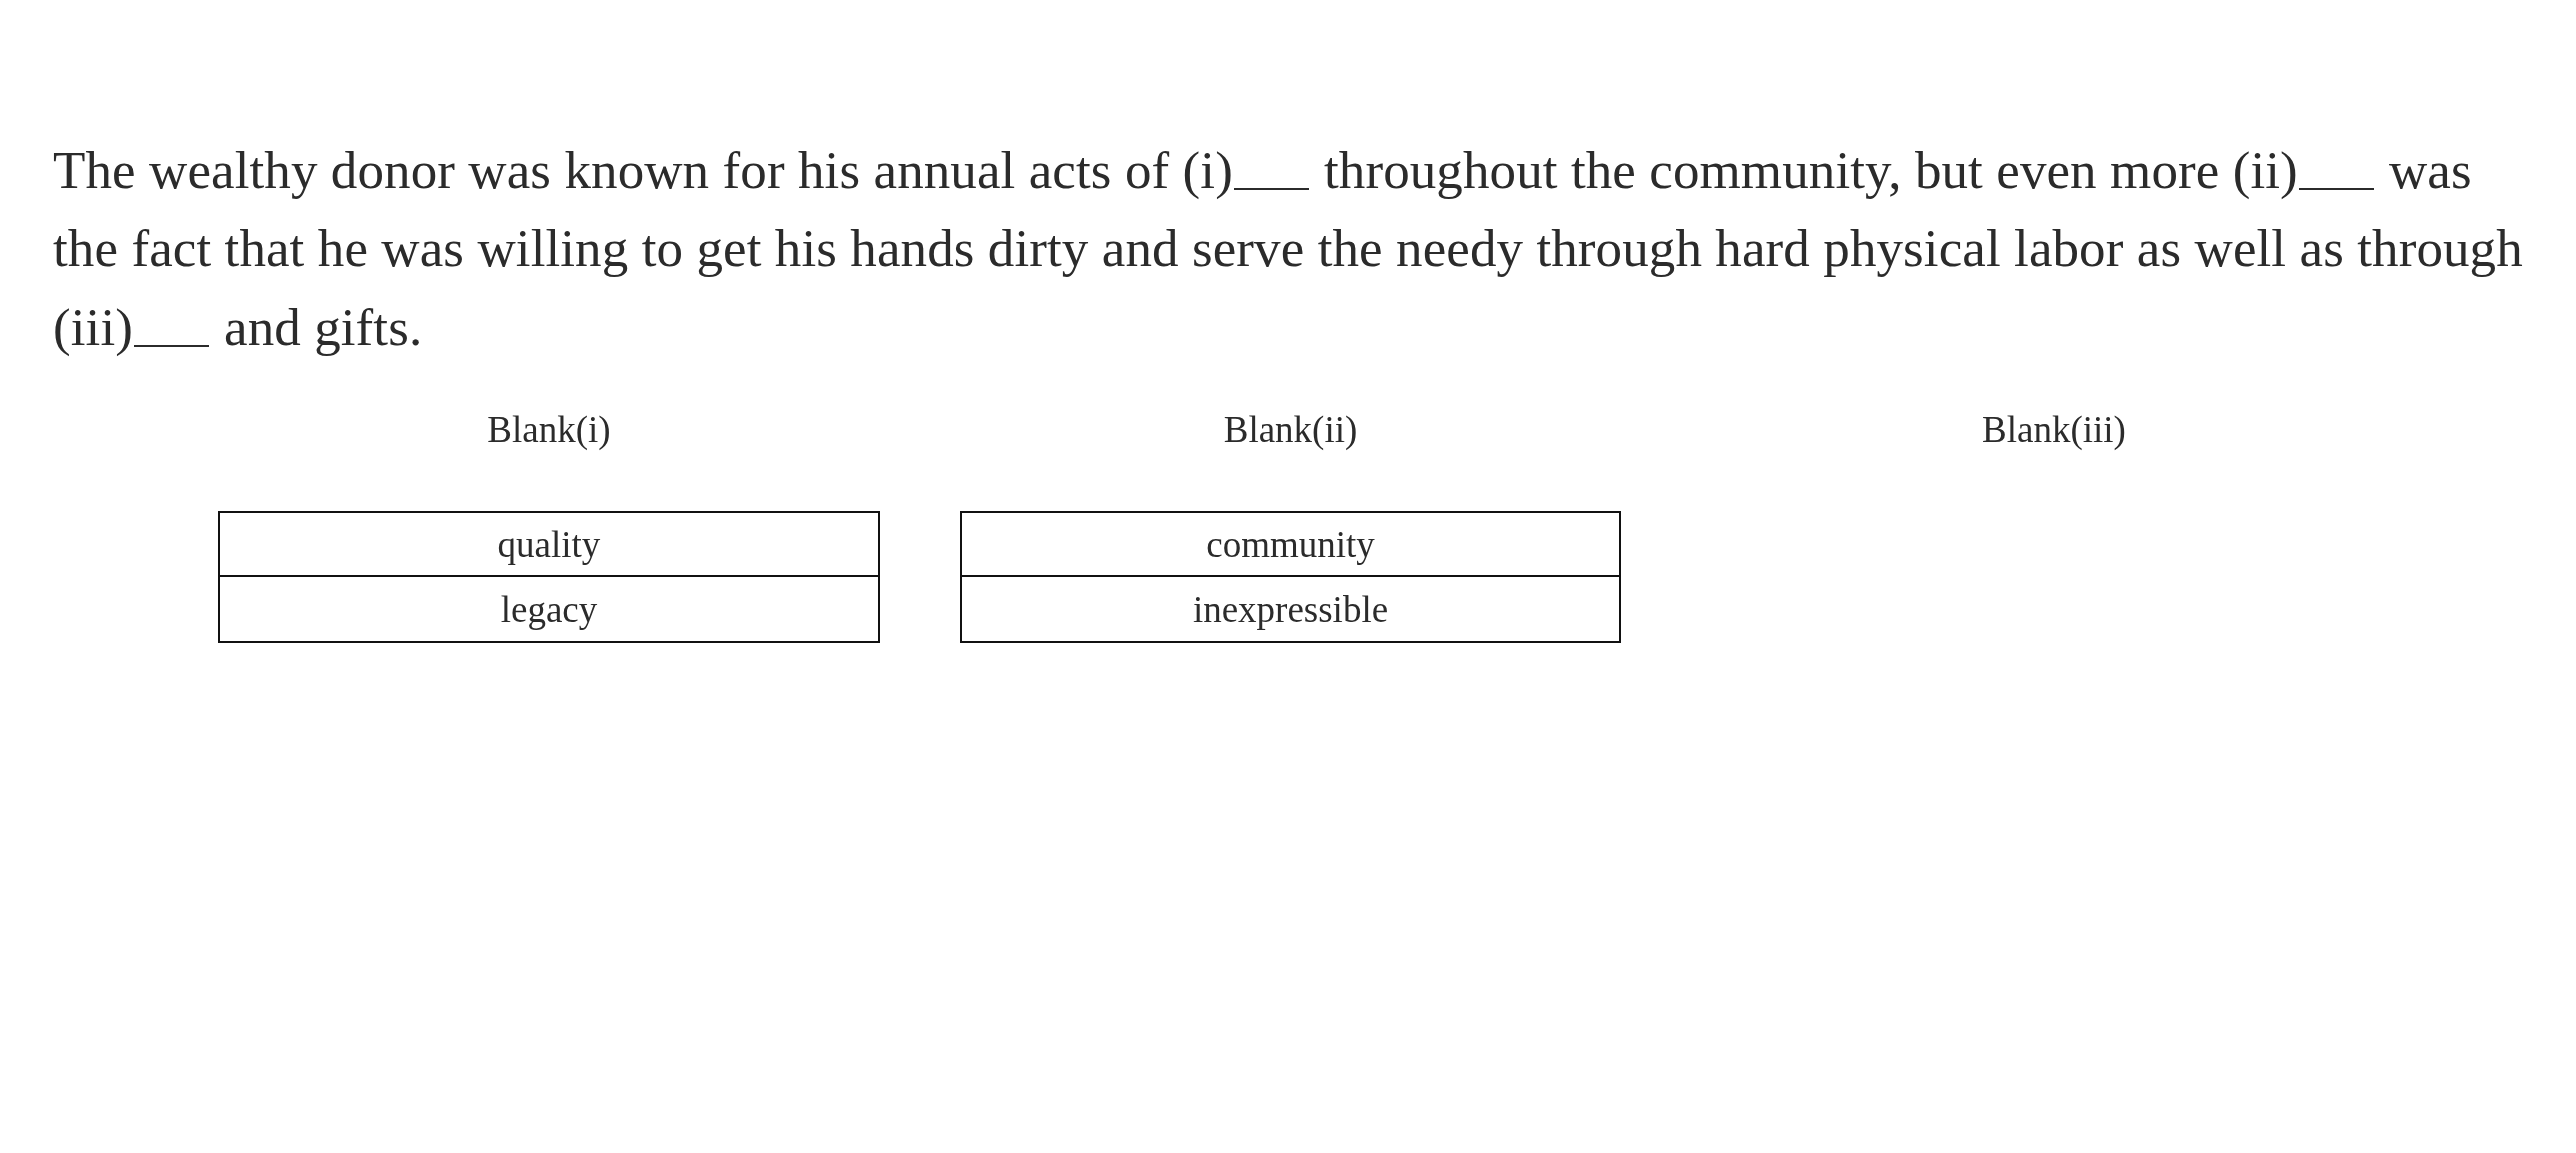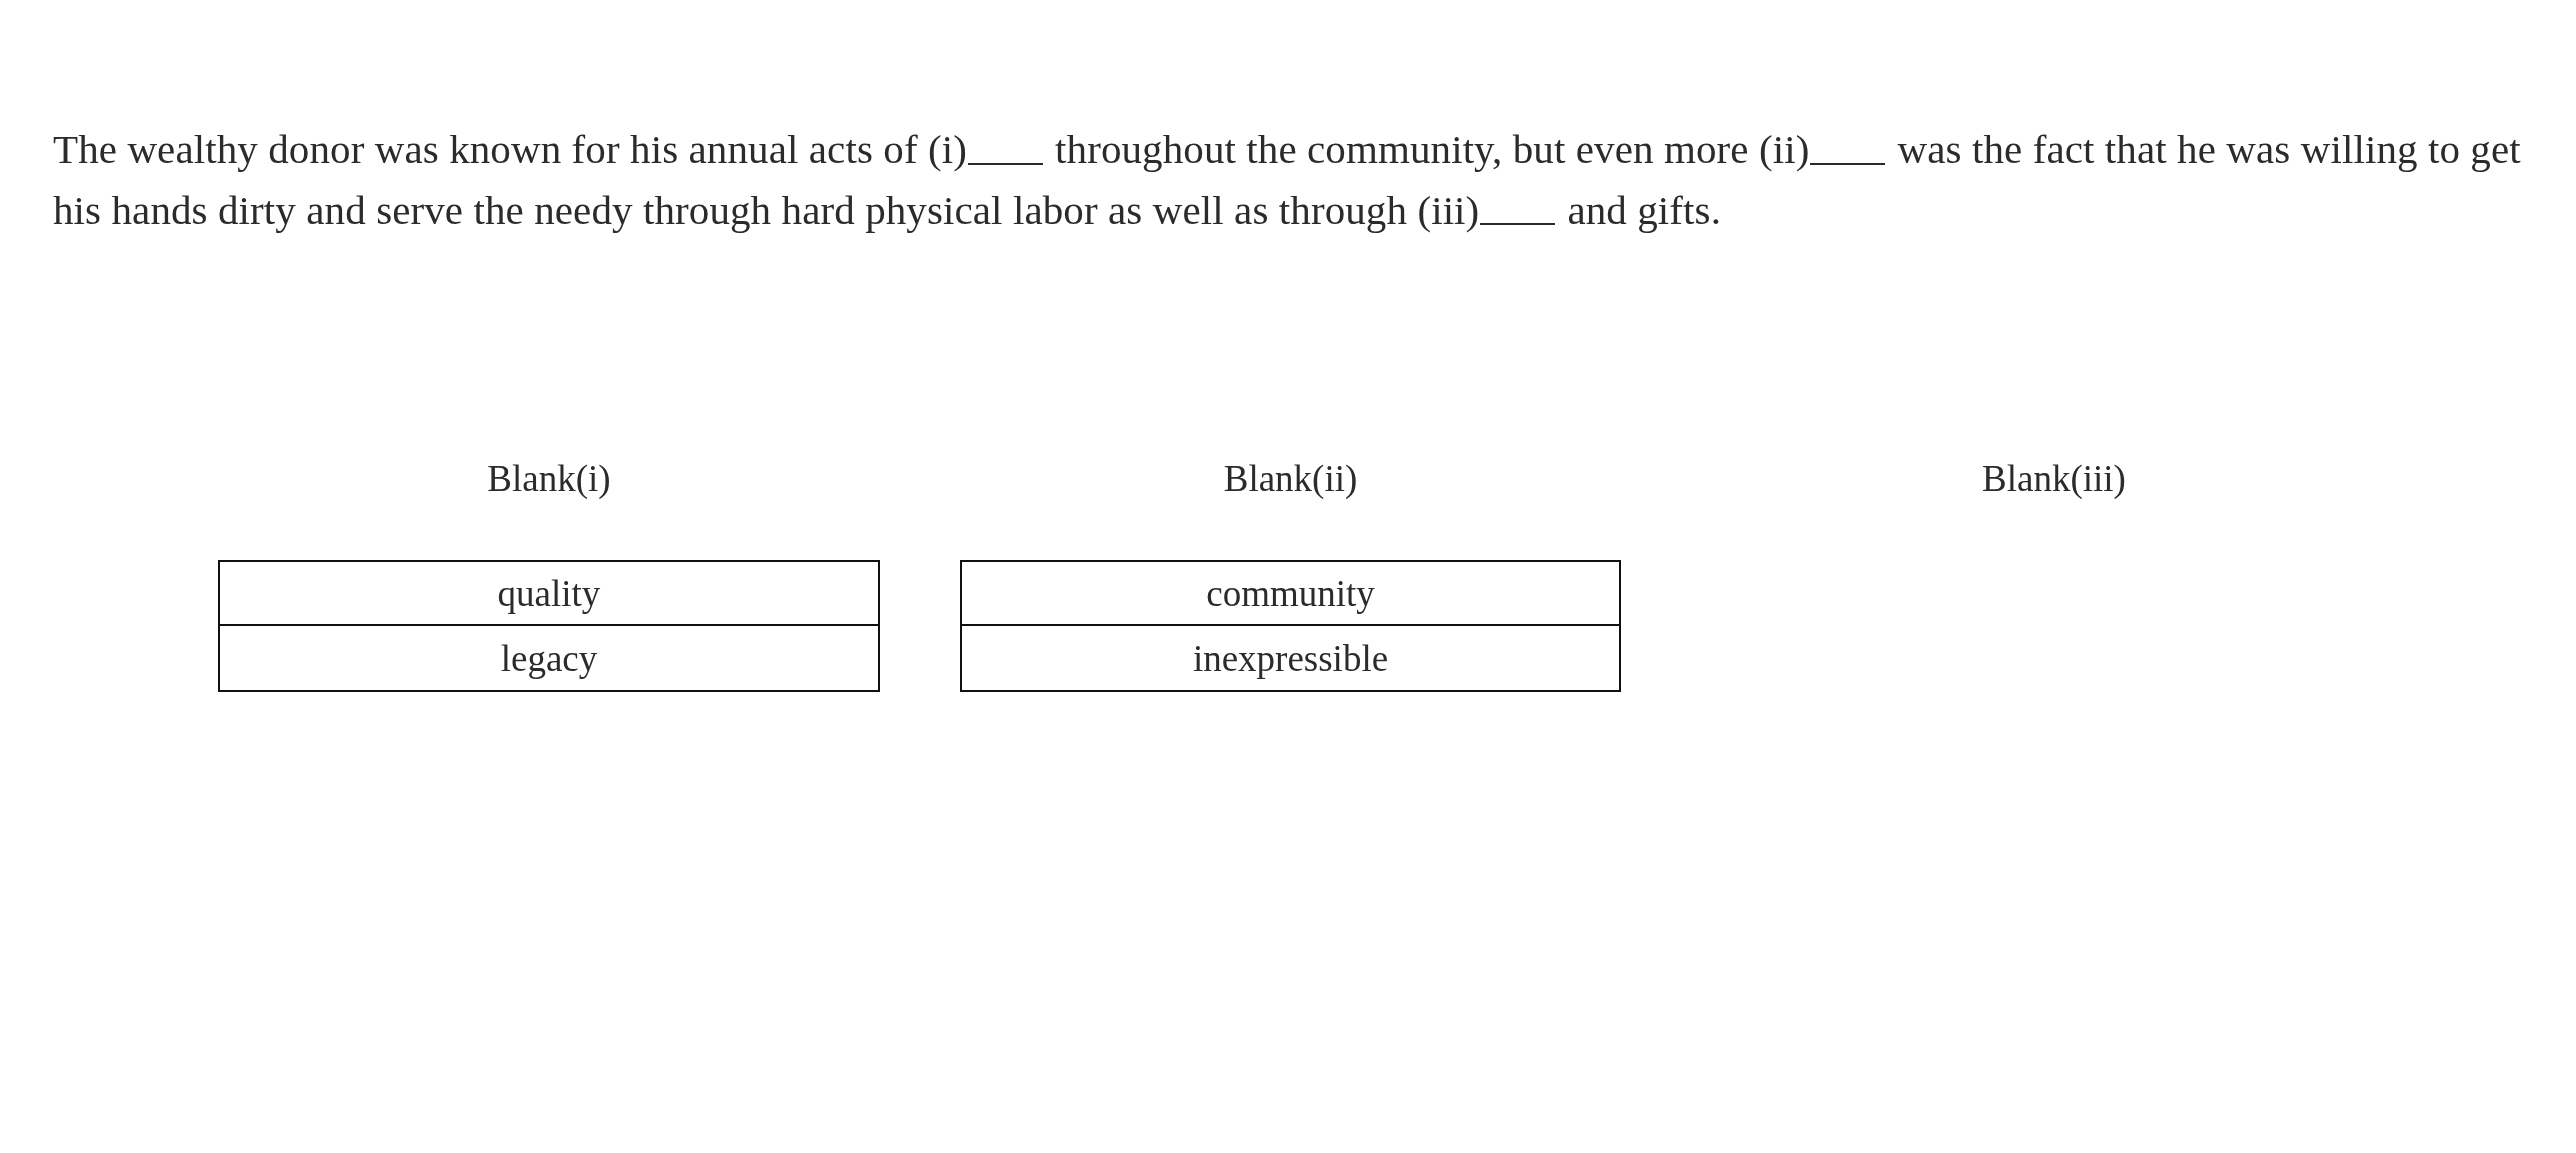--- a/index.html
+++ b/index.html
@@ -21,21 +21,21 @@
     width: 2576px;
     height: 1154px;
   }
 
   
   .question-text {
     position: absolute;
     left: 53px;
     top: 78px;
     width: 2480px;
-    font-size: 41px;
+    font-size: 53px;
     line-height: 1.48;
     color: #2b2b2b;
     text-align: left;
     letter-spacing: 0.1px;
   }
   .blank-rule {
     display: inline-block;
     border-bottom: 2.7px solid #2b2b2b;
     width: 75px;
     height: 0.72em;
@@ -47,21 +47,21 @@
   .columns {
     position: absolute;
     left: 0;
     top: 0;
     width: 2576px;
     height: 1154px;
   }
 
   .column {
     position: absolute;
-    top: 460px;
+    top: 411px;
   }
   .column.c0 { left: 218px; width: 662px; }
   .column.c1 { left: 960px; width: 661px; font-family: Liberation Serif, serif; }
   .column.c2 { left: 1702px; width: 660px; margin-left: 22px; }
 
   .column-header {
     font-size: 37px;
     line-height: 1;
     text-align: center;
     color: #2b2b2b;

